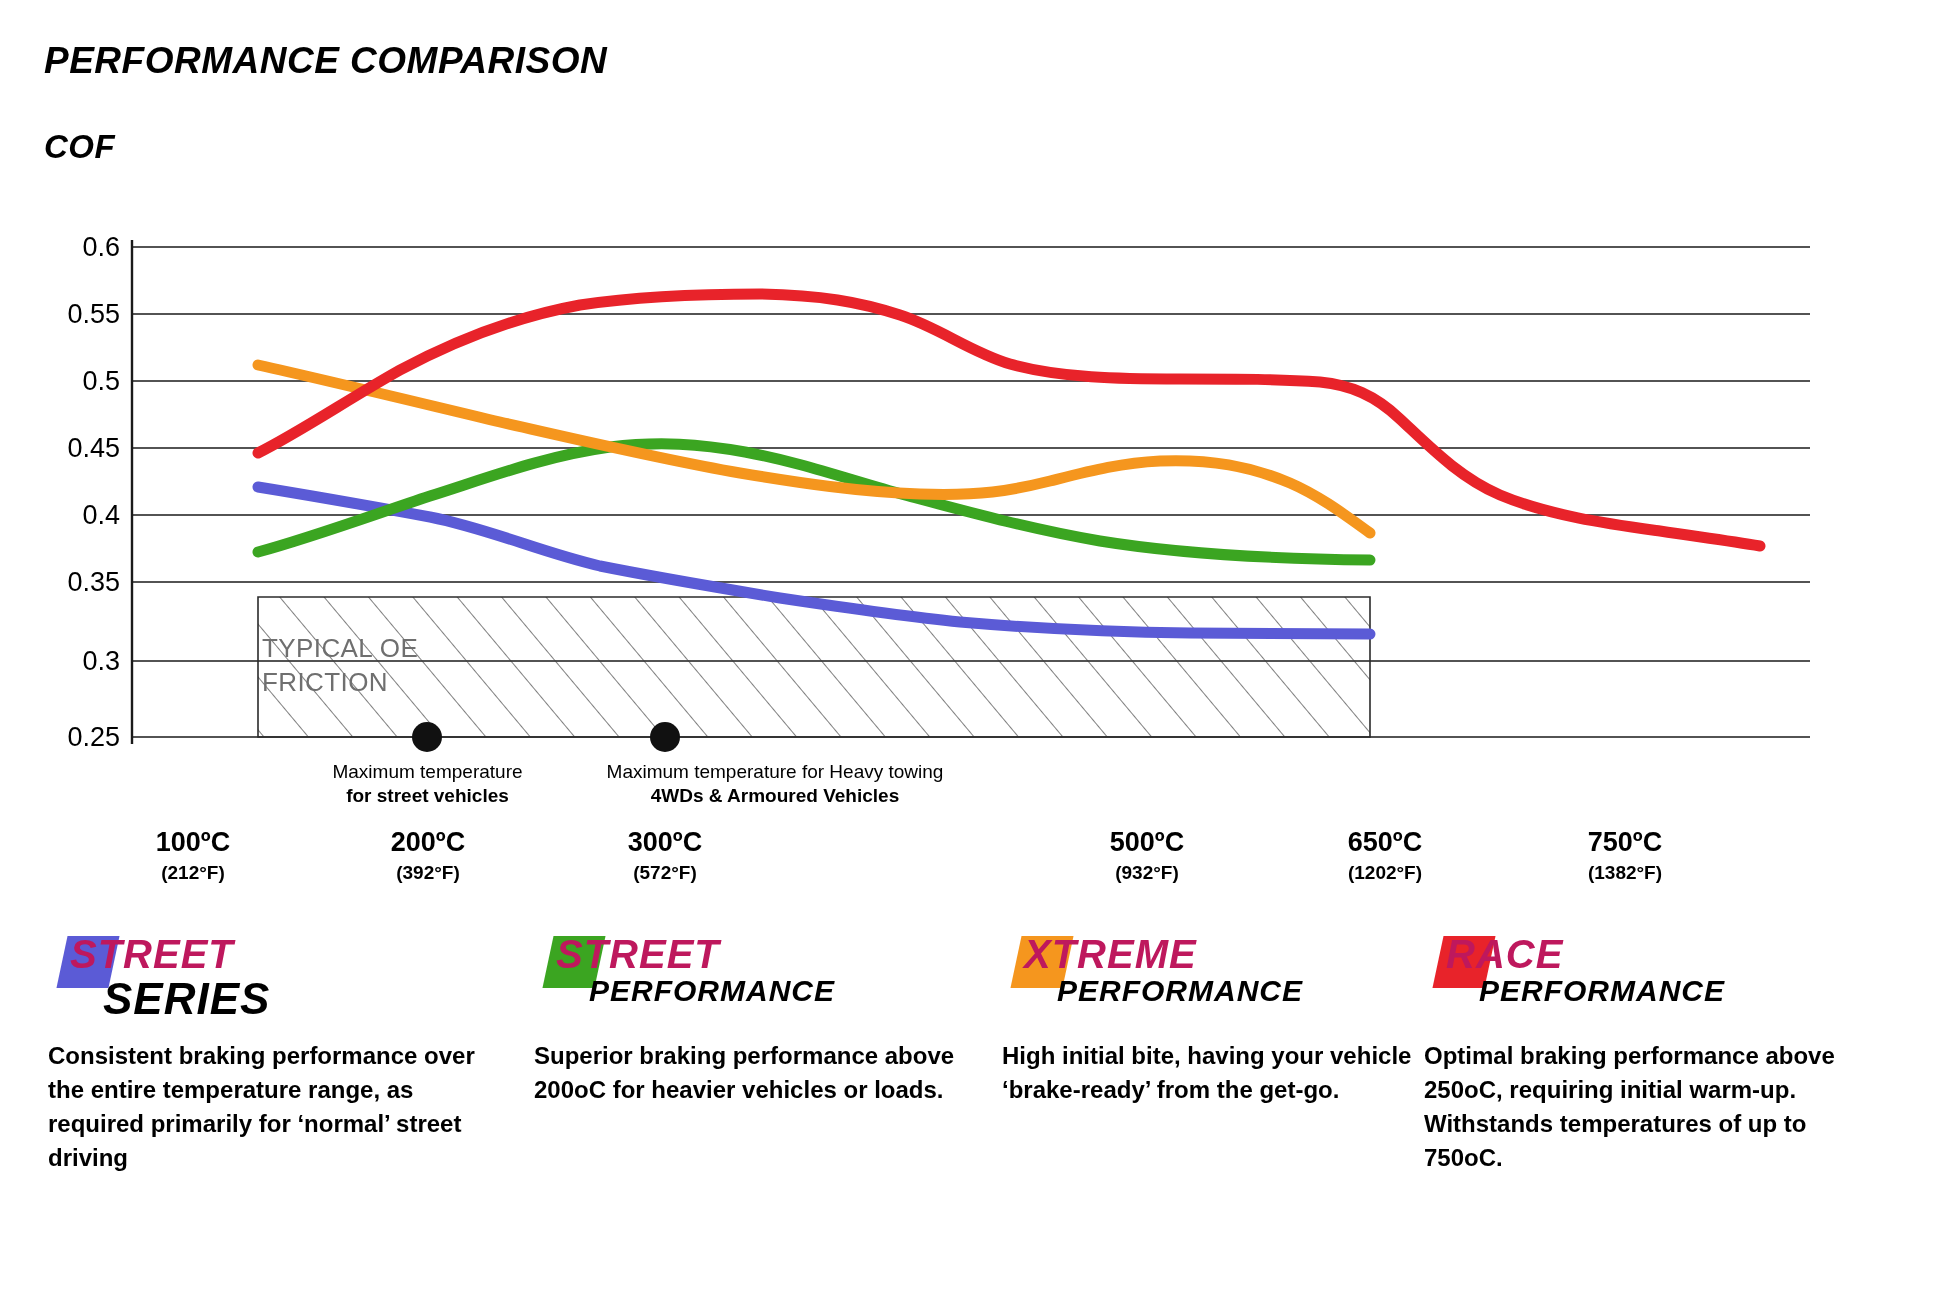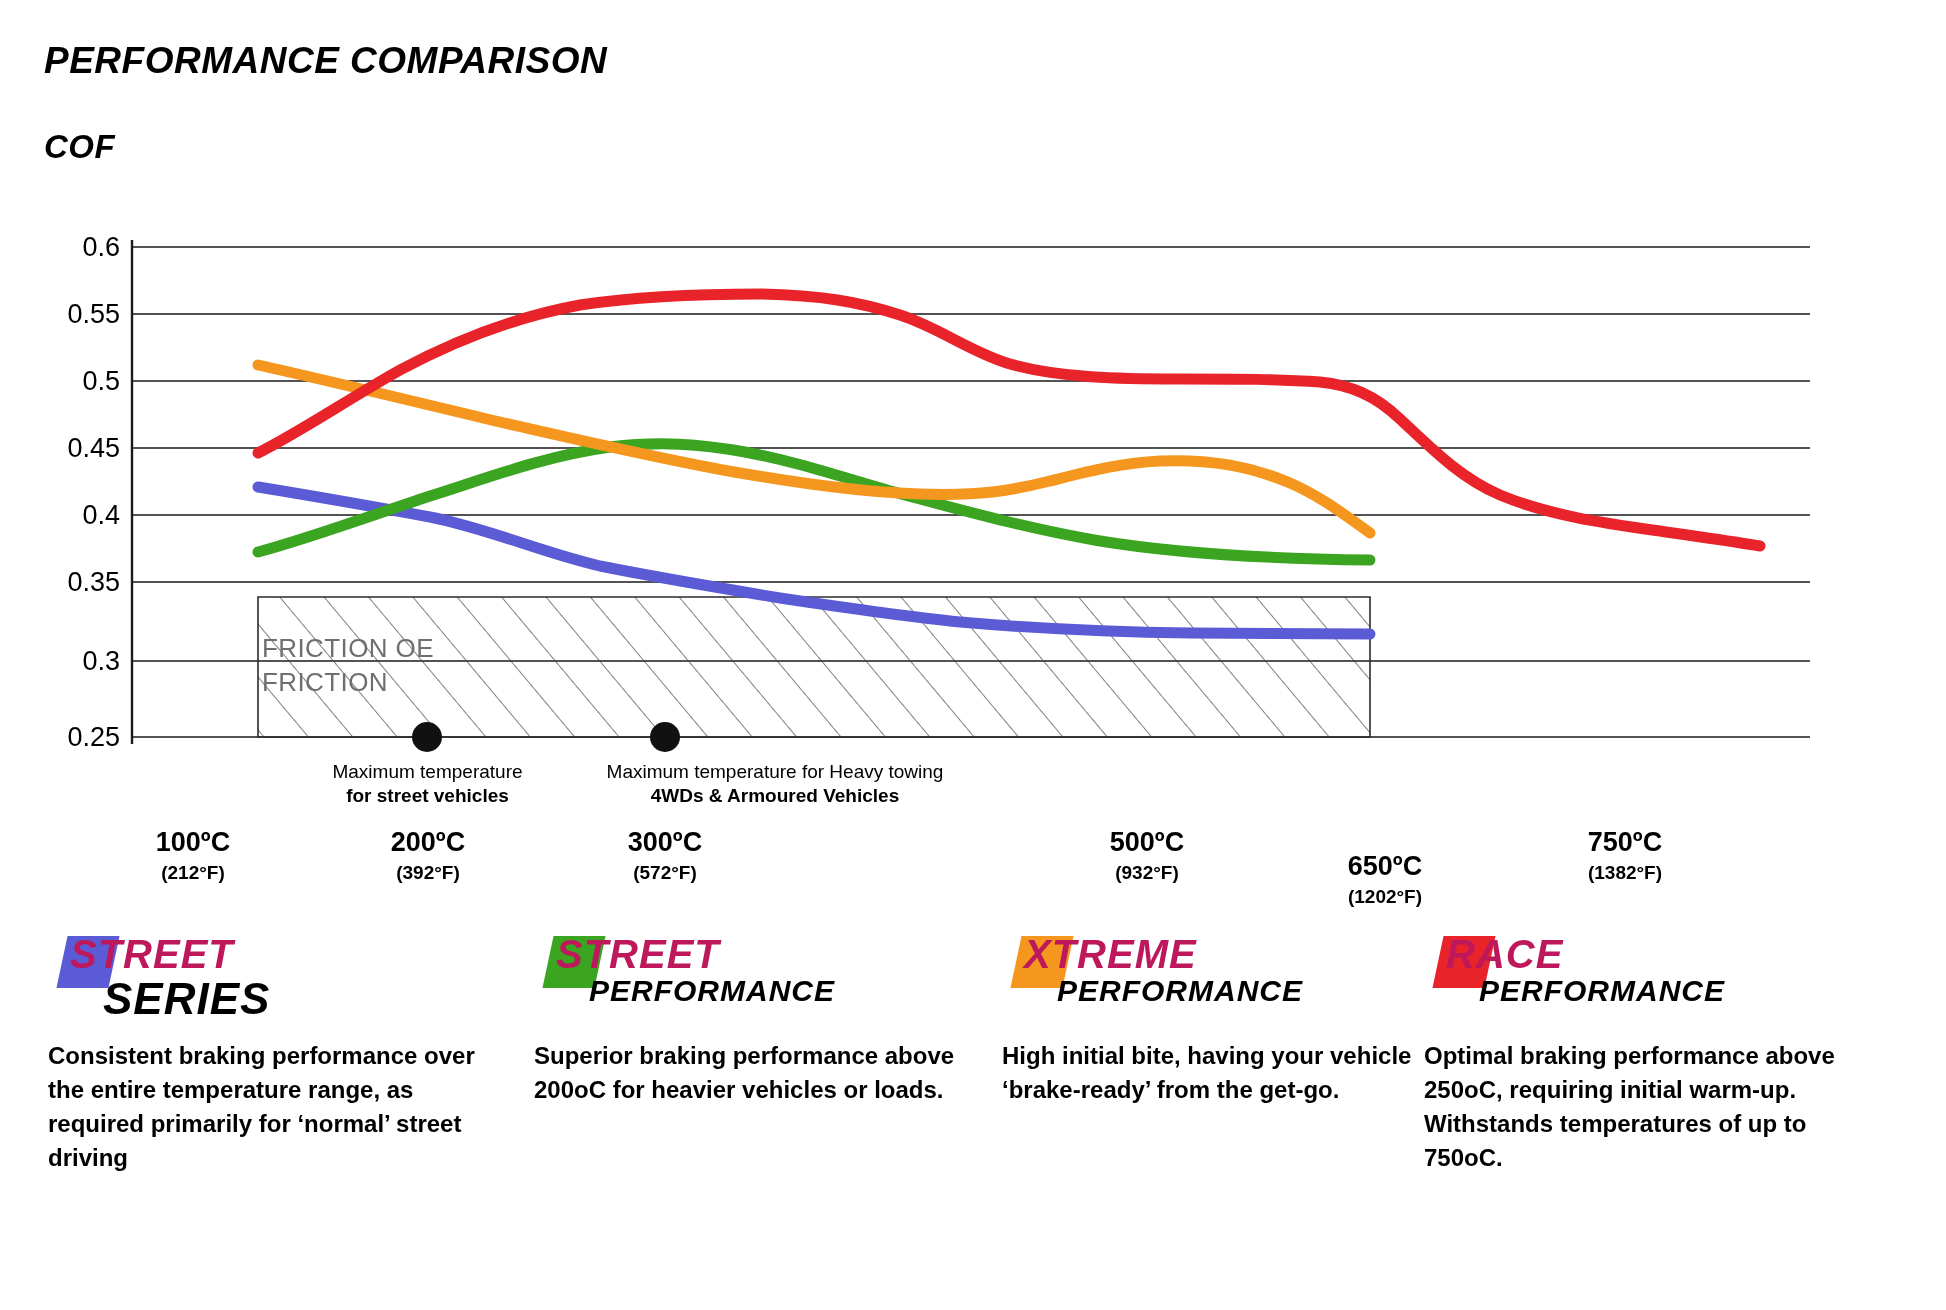--- a/index.html
+++ b/index.html
@@ -177,21 +177,21 @@
 
       <path d="M258,365 C330,381 420,403 500,422 C580,440 660,459 740,473 C800,483 860,492 920,494 C980,496 1010,491 1050,481 C1090,471 1120,463 1160,461 C1210,459 1250,466 1290,483 C1320,496 1345,515 1370,533" fill="none" stroke="#f5961e" stroke-width="11" stroke-linecap="round" stroke-linejoin="round"></path>
 
       <path d="M258,453 C300,432 350,398 400,370 C460,338 520,316 580,305 C640,296 700,294 760,294 C820,295 860,302 900,315 C940,328 970,352 1010,364 C1060,378 1120,379 1180,379 C1240,379 1280,379 1320,382 C1350,385 1375,395 1400,419 C1430,447 1460,478 1500,495 C1550,516 1610,524 1660,531 C1700,537 1730,541 1760,546" fill="none" stroke="#e8232a" stroke-width="11" stroke-linecap="round" stroke-linejoin="round"></path>
 
       <circle cx="427" cy="737" r="15" fill="#111"></circle>
       <circle cx="665" cy="737" r="15" fill="#111"></circle>
     </svg>
 
     <div class="oe-label" style="left:262px; top:632px;">
-      <div>FRICTION OE</div>
+      <div>TYPICAL OE</div>
       <div>FRICTION</div>
     </div>
 
     <div class="marker-caption" style="left:300px; top:760px; width:255px;text-align:center;">
       <div>Maximum temperature</div>
       <div style="font-weight:bold;">for street vehicles</div>
     </div>
 
     <div class="marker-caption" style="left:565px; top:760px; width:420px;">
       <div>Maximum temperature for Heavy towing</div>
@@ -207,21 +207,21 @@
       <div class="f">(392°F)</div>
     </div>
     <div class="xtick" style="left:570px; top:824px;">
       <div class="c">300ºC</div>
       <div class="f">(572°F)</div>
     </div>
     <div class="xtick" style="left:1052px; top:824px;">
       <div class="c">500ºC</div>
       <div class="f">(932°F)</div>
     </div>
-    <div class="xtick" style="left:1290px; top:848px;">
+    <div class="xtick" style="left:1290px; top:824px;">
       <div class="c">650ºC</div>
       <div class="f">(1202°F)</div>
     </div>
     <div class="xtick" style="left:1530px; top:824px;">
       <div class="c">750ºC</div>
       <div class="f">(1382°F)</div>
     </div>
   </div>
 
   <div class="legend-block" style="left:48px; top:930px;">

